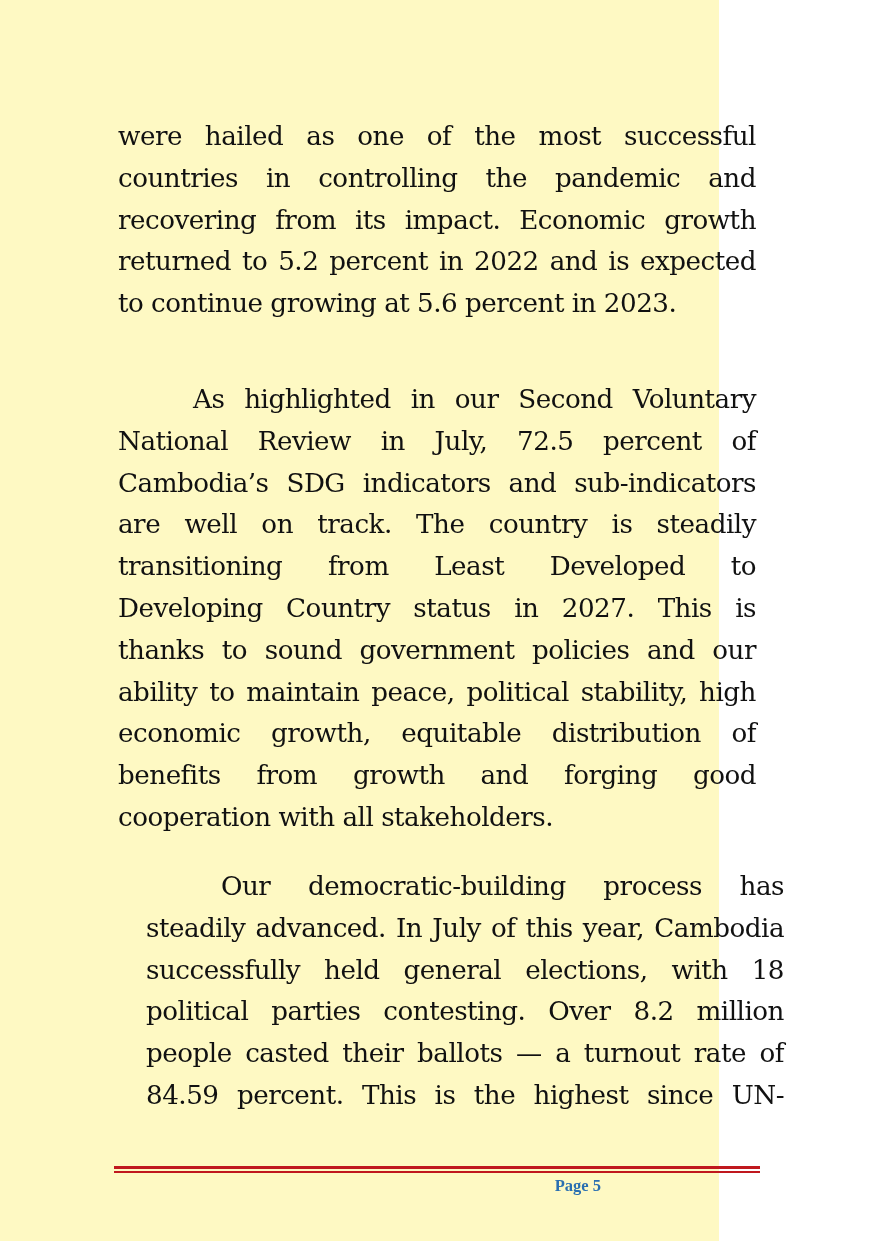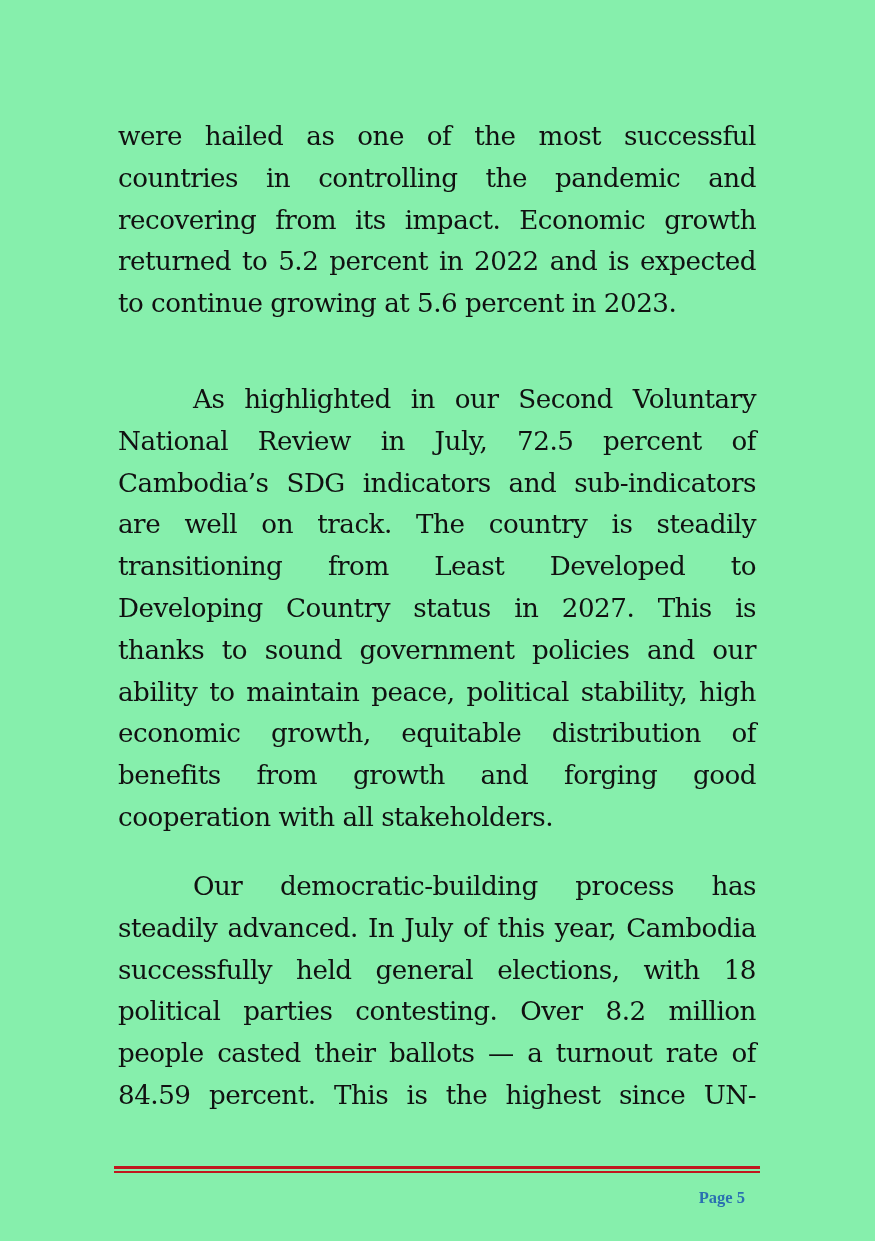--- a/index.html
+++ b/index.html
@@ -10,42 +10,42 @@
     body {
       width: 875px;
       height: 1241px;
       position: relative;
       overflow: hidden;
     }
     .page {
       position: absolute;
       left: 0;
       top: 0;
-      width: 875px;
+      width: 719px;
       height: 1241px;
-      background: #86efac;
+      background: #fef9c3;
     }
     .body-text {
       position: absolute;
       left: 118px;
       width: 638px;
       font-family: "DejaVu Serif", "Liberation Serif", serif;
       font-size: 26.2px;
       line-height: 41.8px;
       color: #111111;
       text-align: justify;
       text-align-last: left;
       margin: 0;
       letter-spacing: -0.5px;
       word-spacing: 0px;
     }
     .para1 { top: 116px; }
     .para2 { top: 379px; text-indent: 75px; }
     .para3 { top: 866px; text-indent: 75px; }
-    .para3.last-line-justify { text-align-last: justify; }
+    .para3.last-line-justify { text-align-last: justify; margin-left: 28px; }
 
     .footer-rule {
       position: absolute;
       left: 114px;
       width: 646px;
     }
     .rule-thick {
       top: 1166px;
       height: 3px;
       background: #c0181e;
@@ -56,21 +56,21 @@
       background: #c0181e;
     }
     .page-number {
       position: absolute;
       top: 1176px;
       right: 118px;
       font-family: "Liberation Serif", "DejaVu Serif", serif;
       font-weight: bold;
       font-size: 16.5px;
       color: #2a6fb1;
-      margin: 12px;
+      margin: 0;
     }
   </style>
 </head>
 <body>
 
 <div class="page">
   <p class="body-text para1">were hailed as one of the most successful countries in controlling the pandemic and recovering from its impact. Economic growth returned to 5.2 percent in 2022 and is expected to continue growing at 5.6 percent in 2023.</p>
 
   <p class="body-text para2">As highlighted in our Second Voluntary National Review in July, 72.5 percent of Cambodia’s SDG indicators and sub-indicators are well on track. The country is steadily transitioning from Least Developed to Developing Country status in 2027. This is thanks to sound government policies and our ability to maintain peace, political stability, high economic growth, equitable distribution of benefits from growth and forging good cooperation with all stakeholders.</p>
 

